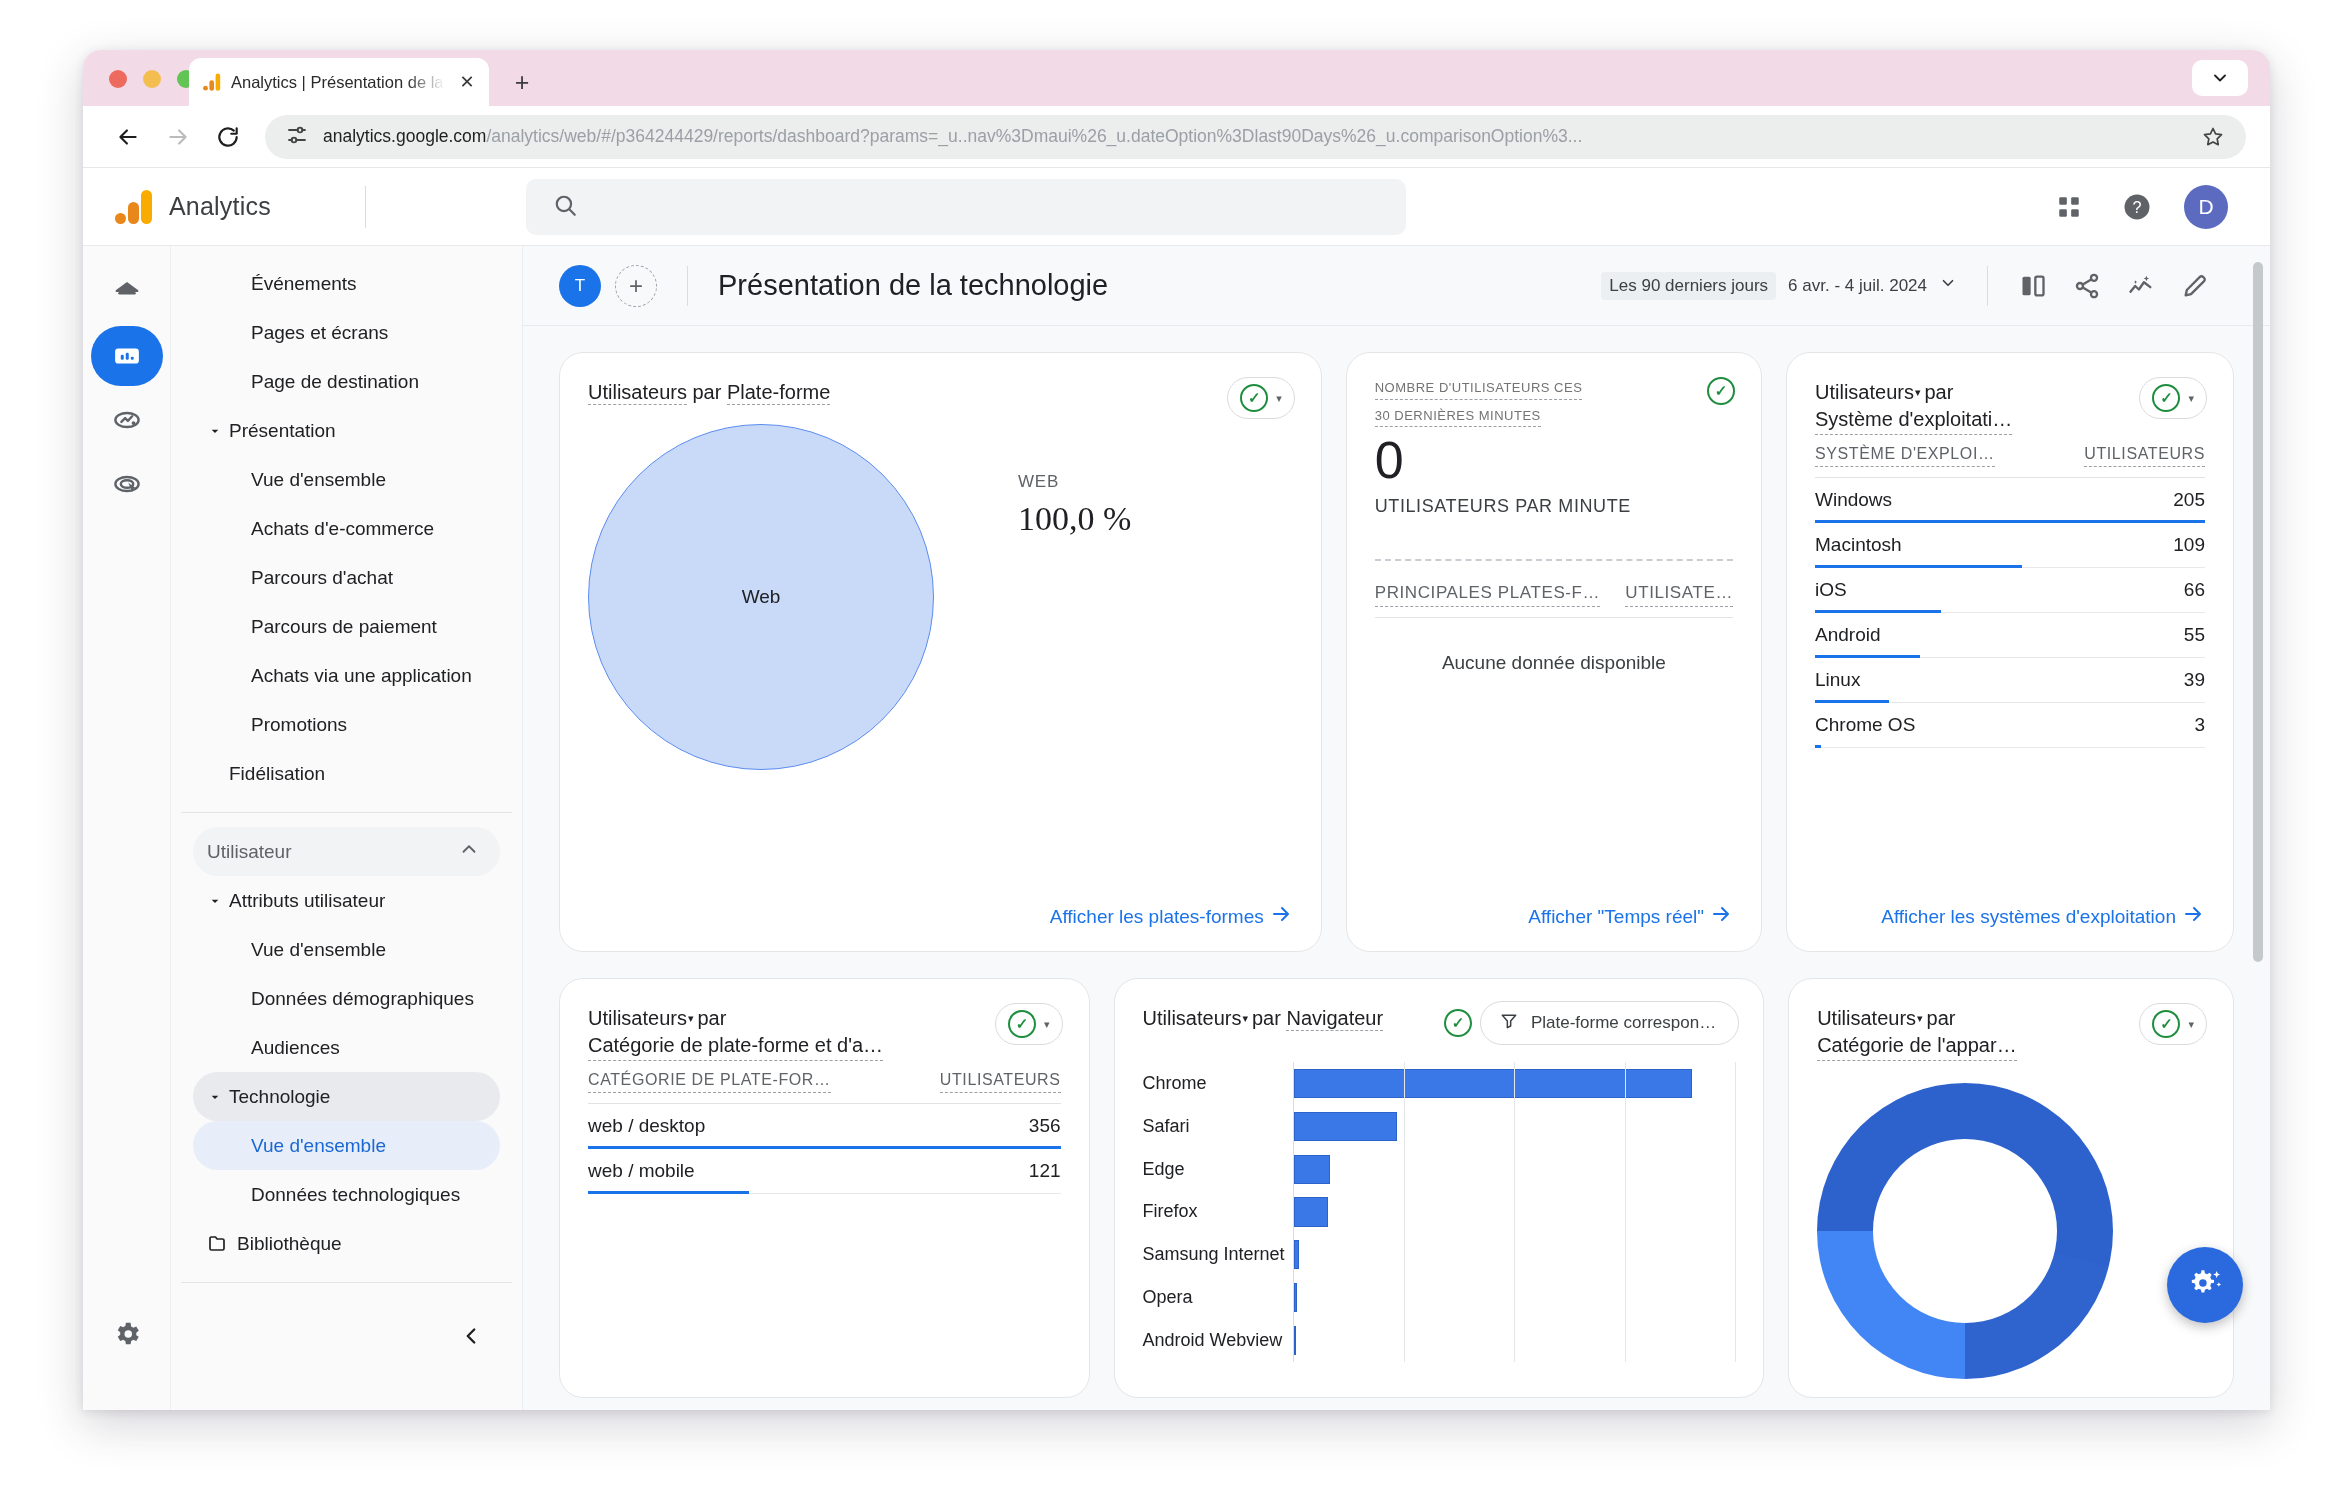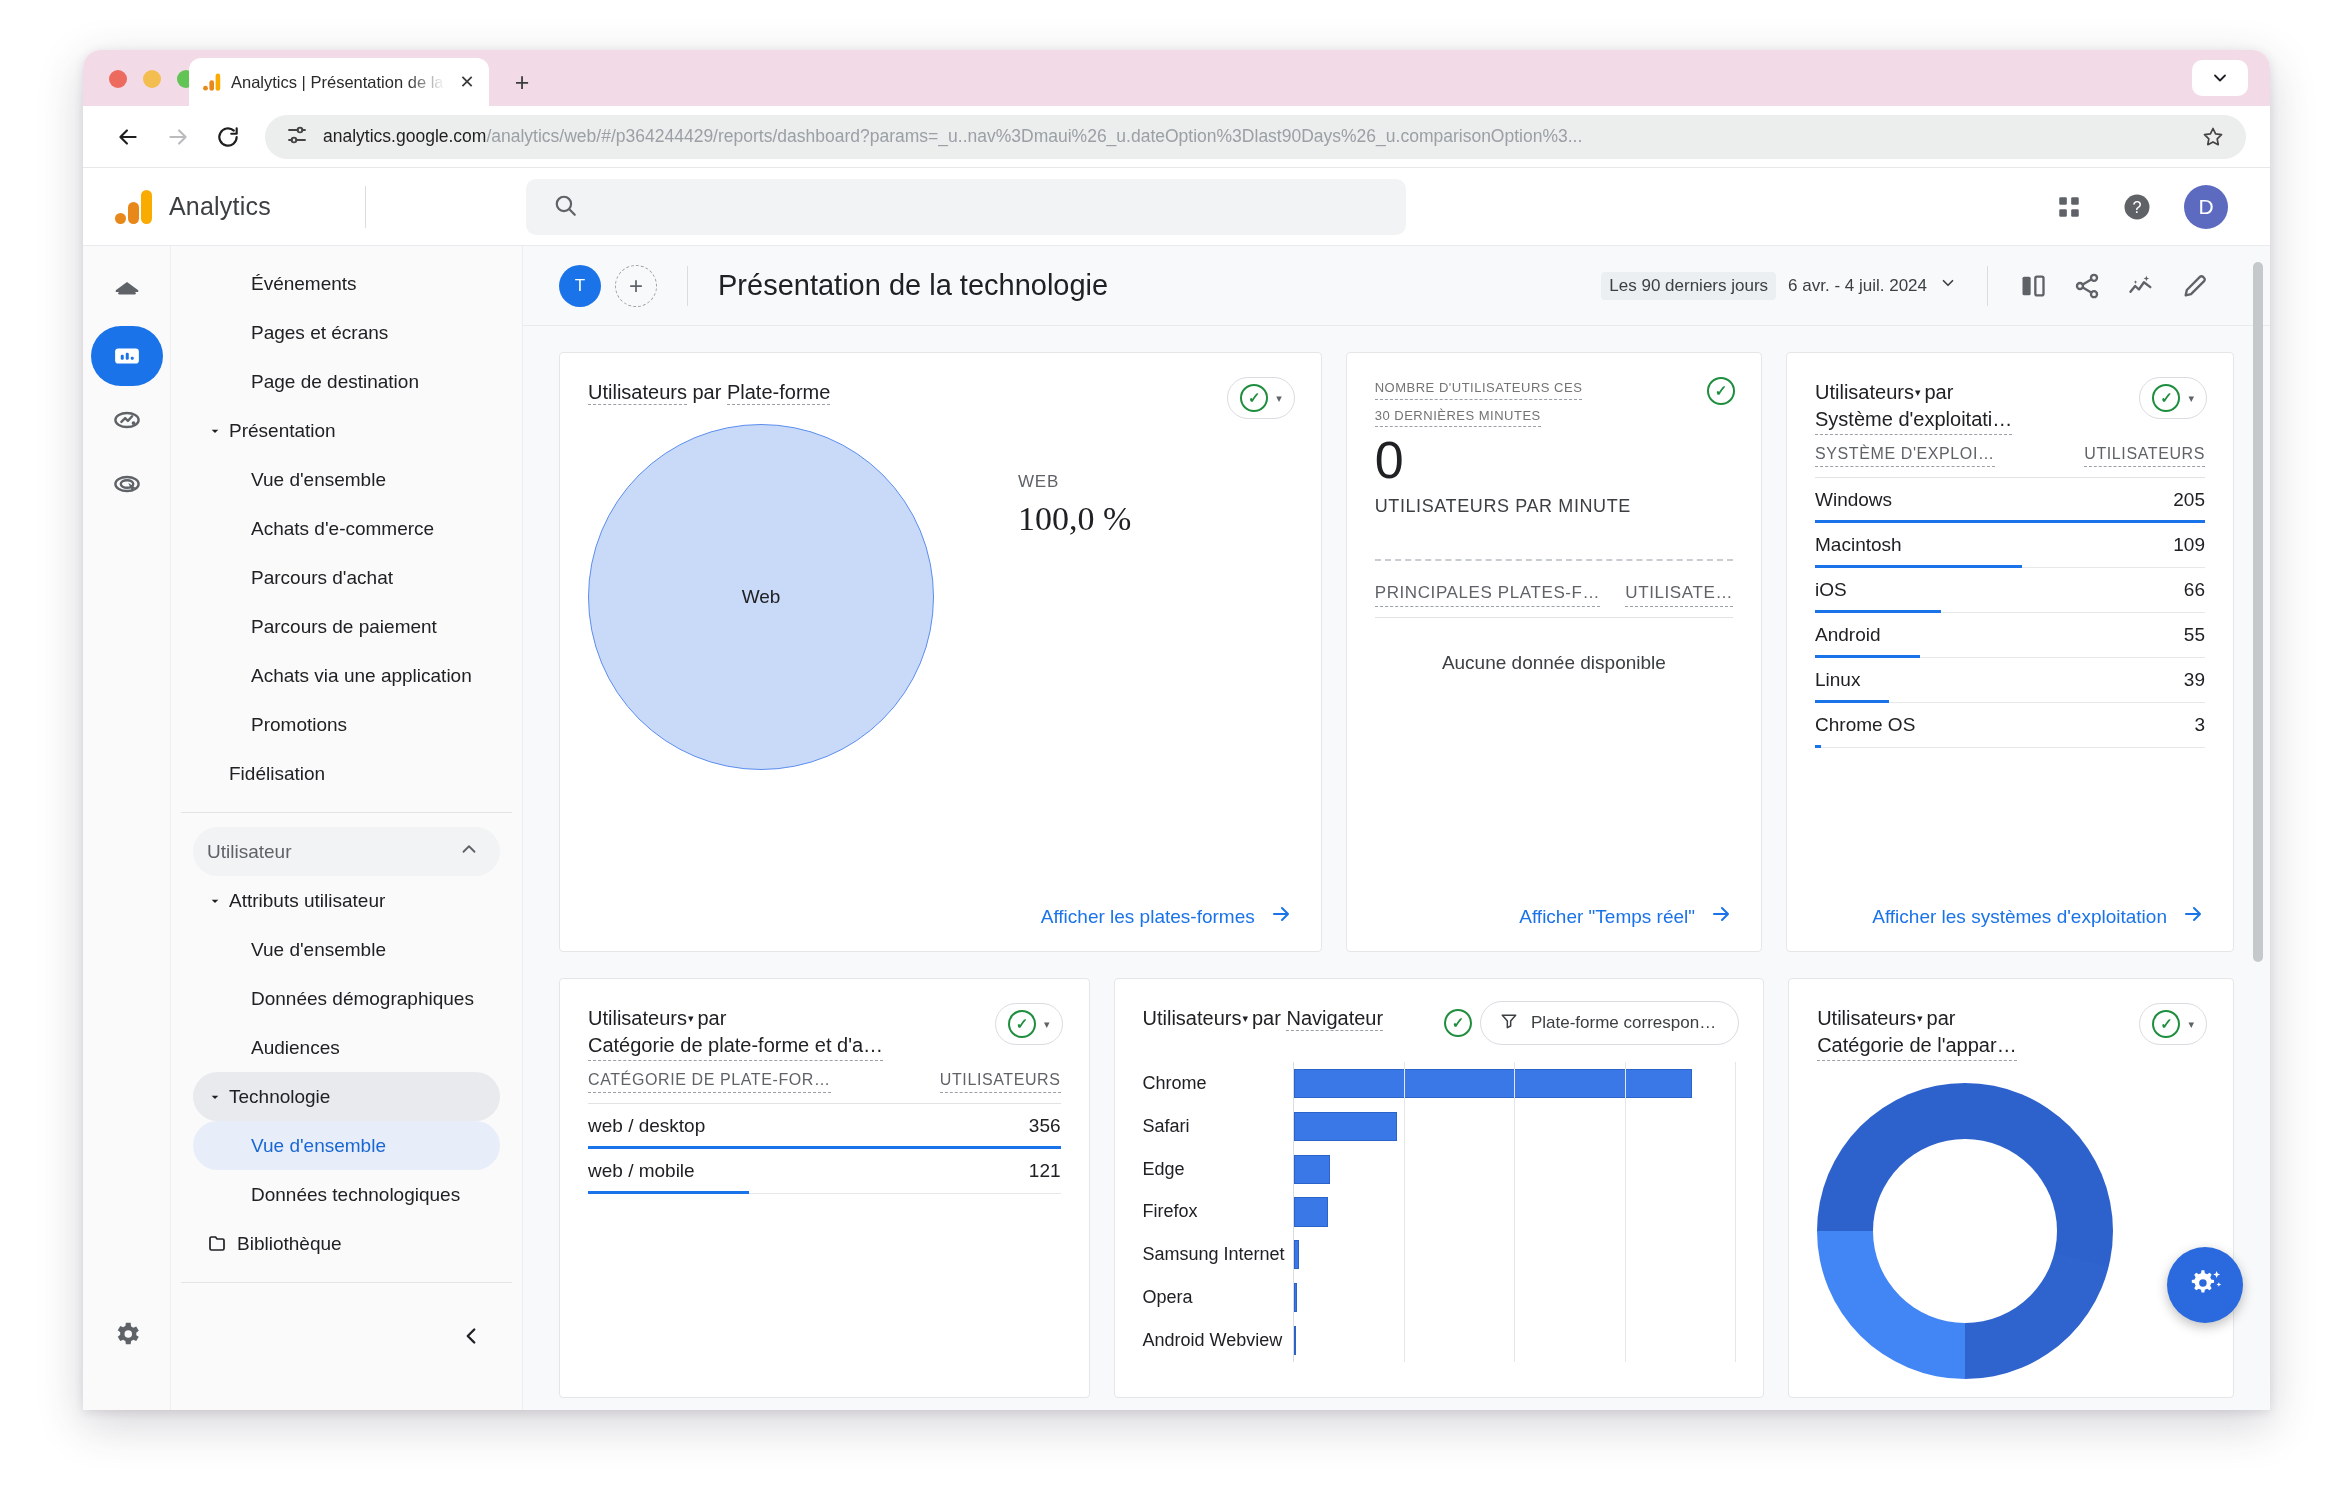--- a/index.html
+++ b/index.html
@@ -150,21 +150,21 @@
   .page-title { font-size: 29px; color: #202124; }
   .head-right { margin-left: auto; display: flex; align-items: center; gap: 4px; }
   .daterange { display: flex; align-items: center; gap: 12px; font-size: 17px; color: #3c4043; margin-right: 20px; }
   .dr-pill { background: #eceff1; padding: 4px 8px; border-radius: 4px; color: #3c4043; }
   .hicon { width: 50px; height: 50px; display: flex; align-items: center; justify-content: center; color: #5f6368; }
   .head-sep { width: 1px; height: 40px; background: #dadce0; margin: 0 16px 0 6px; }
 
   .cards { padding: 26px 36px 0 36px; display: flex; flex-direction: column; gap: 26px; }
   .card-row { display: flex; gap: 24px; }
   .card {
-    background: #fff; border: 1px solid #e4e6e8; border-radius: 4px;
+    background: #fff; border: 1px solid #e4e6e8; border-radius: 24px;
     position: relative; padding: 26px 28px 0 28px;
   }
   .card-title {
     font-size: 20px; color: #202124; line-height: 1.35; max-width: 72%;
   }
   .dashed { border-bottom: 1.6px dashed #9aa0a6; padding-bottom: 2px; }
   .card-title .met { border-bottom: 1.6px dashed #9aa0a6; padding-bottom: 1px; }
   .title-caret { display:inline-block; color:#202124; font-size: 11px; transform: translateY(-3px); margin: 0 4px 0 1px;}
   .ctrl { position: absolute; right: 26px; top: 24px; display: flex; align-items: center; gap: 8px; }
   .pill {
@@ -174,21 +174,21 @@
   .check-circle {
     width: 28px; height: 28px; border-radius: 50%; border: 2px solid #1e8e3e; color: #1e8e3e;
     display: flex; align-items: center; justify-content: center; font-size: 15px; font-weight: bold;
   }
   .pcaret { color: #5f6368; font-size: 11px; }
   .filter-pill {
     height: 44px; border: 1px solid #dadce0; border-radius: 22px; display:flex; align-items:center;
     gap: 12px; padding: 0 22px 0 18px; font-size: 17px; color: #3c4043; background: #fff; white-space: nowrap;
   }
   .card-link {
-    position: absolute; right: 28px; bottom: 20px; display: flex; align-items: center; gap: 14px;
+    position: absolute; right: 28px; bottom: 20px; display: flex; align-items: center; gap: 5px;
     color: #1a73e8; font-size: 19px;
   }
 
   
   .tbl { margin-top: 16px; }
   .tbl-head {
     display: flex; justify-content: space-between; font-size: 16px; color: #5f6368;
     letter-spacing: .6px; padding-bottom: 3px;
   }
   .tbl-head span { border-bottom: 1.6px dashed #9aa0a6; padding-bottom: 3px; }

